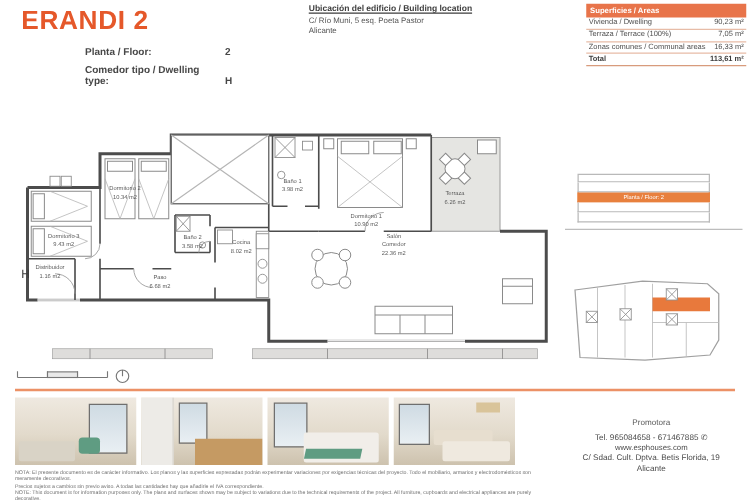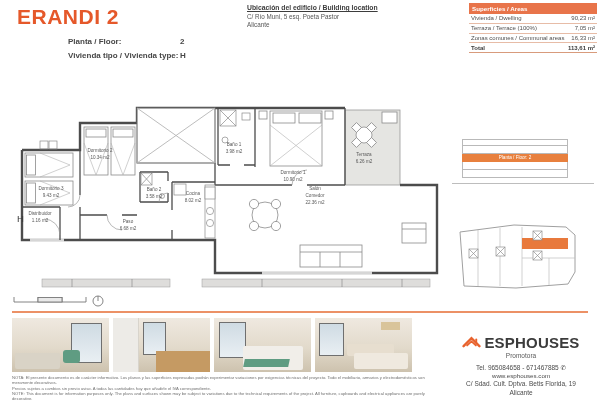--- a/index.html
+++ b/index.html
@@ -65,21 +65,21 @@
 <body>
 
 <div class="page">
 
   <div class="abs title">ERANDI 2</div>
   <div class="abs specs">
     <div class="row">
       <span class="lbl">Planta / Floor:</span><span>2</span>
     </div>
     <div class="row">
-      <span class="lbl">Vivienda tipo / Vivienda type:</span><span>H</span>
+      <span class="lbl">Comedor tipo / Dwelling type:</span><span>H</span>
     </div>
   </div>
   <div class="abs loc">
     <div class="t">Ubicación del edificio / Building location</div>
     <div>C/ Río Muni, 5 esq. Poeta Pastor</div>
     <div>Alicante</div>
   </div>
 
   <div class="abs areas">
     <div class="hd">Superficies / Areas</div>
@@ -323,28 +323,20 @@
     <div class="grn"></div>
   </div>
   <div class="abs photo p4" style="left:315px;">
     <div class="win"></div>
     <div class="art"></div>
     <div class="bedB"></div>
     <div class="bedA"></div>
   </div>
 
   <div class="abs brandblk">
-    <div class="brandrow">
-      <svg width="19" height="16" viewBox="0 0 24 20">
-        <path d="M2,14 L12,4 L22,14" fill="none" stroke="#e8622d" stroke-width="3" stroke-linecap="round"></path>
-        <path d="M6.5,13 L12,8 L17.5,13" fill="none" stroke="#e8622d" stroke-width="2.4" stroke-linecap="round"></path>
-        <line x1="18" y1="5.5" x2="18" y2="9.5" stroke="#e8622d" stroke-width="2.4" stroke-linecap="round"></line>
-      </svg>
-      <span class="brandname">ESPHOUSES</span>
-    </div>
     <div class="brandsub">Promotora</div>
     <div class="contact">
       <div><span>Tel. 965084658 - 671467885</span> <span>✆</span></div>
       <div class="web">www.esphouses.com</div>
       <div>C/ Sdad. Cult. Dptva. Betis Florida, 19</div>
       <div>Alicante</div>
     </div>
   </div>
 
   <div class="abs disc">

